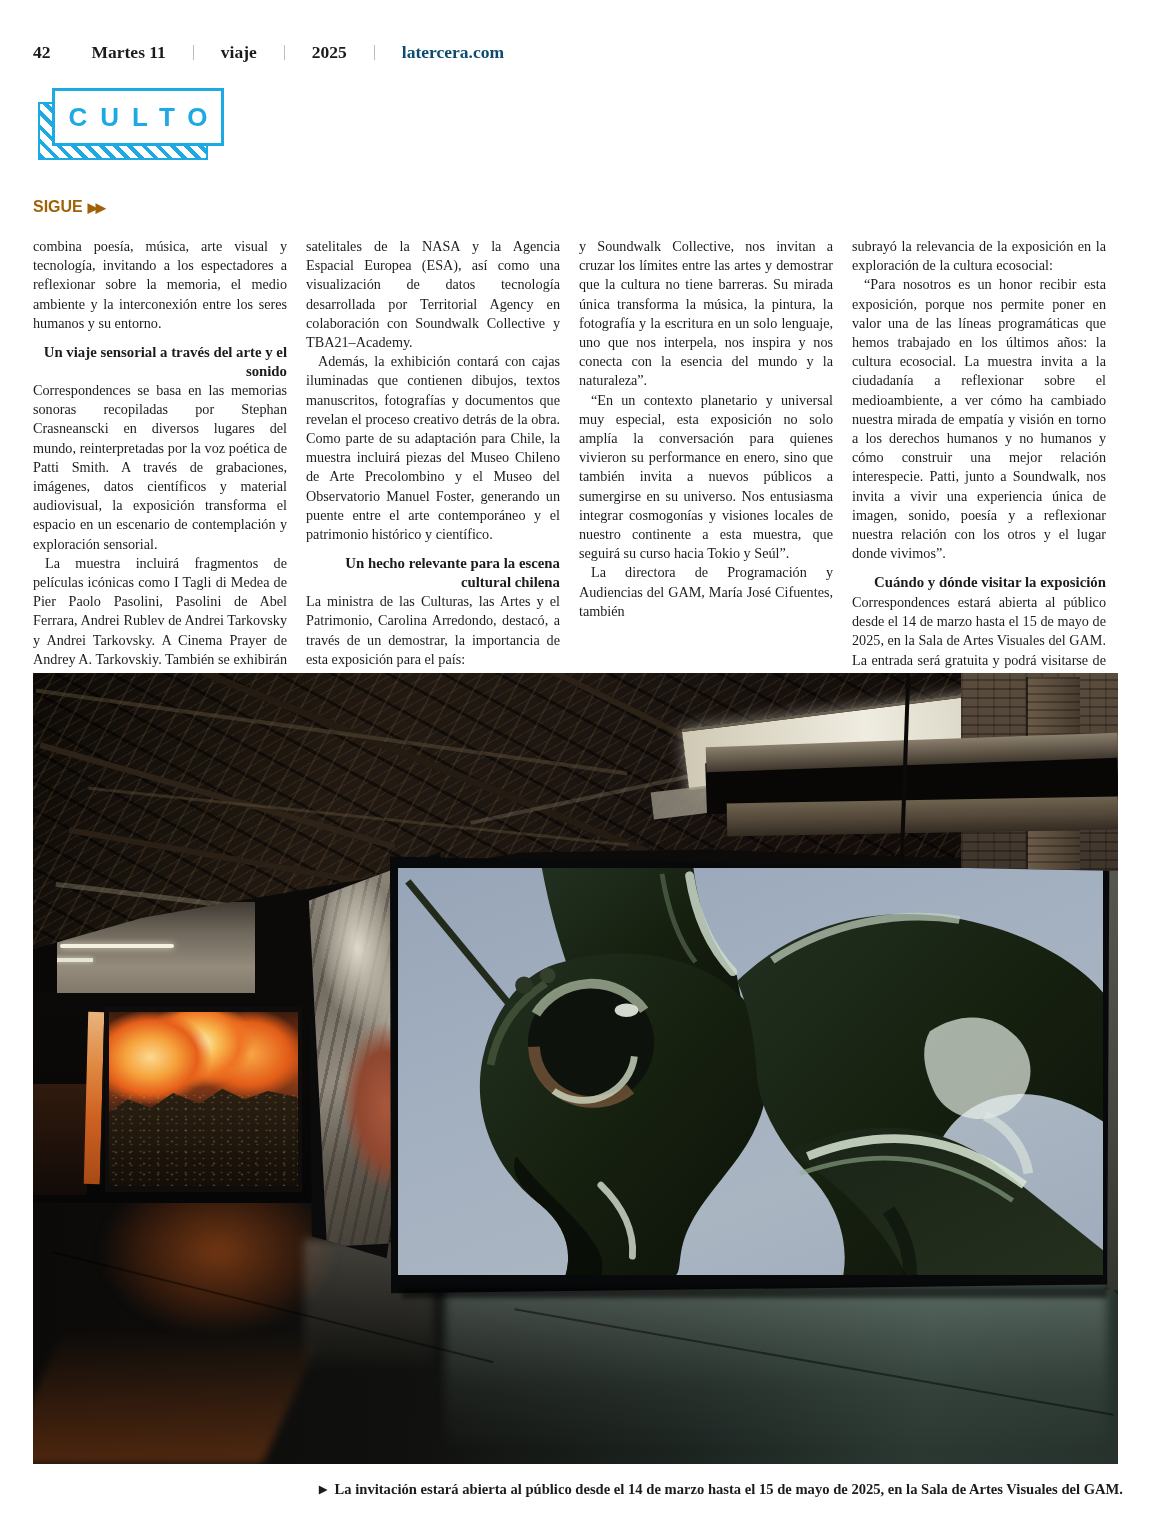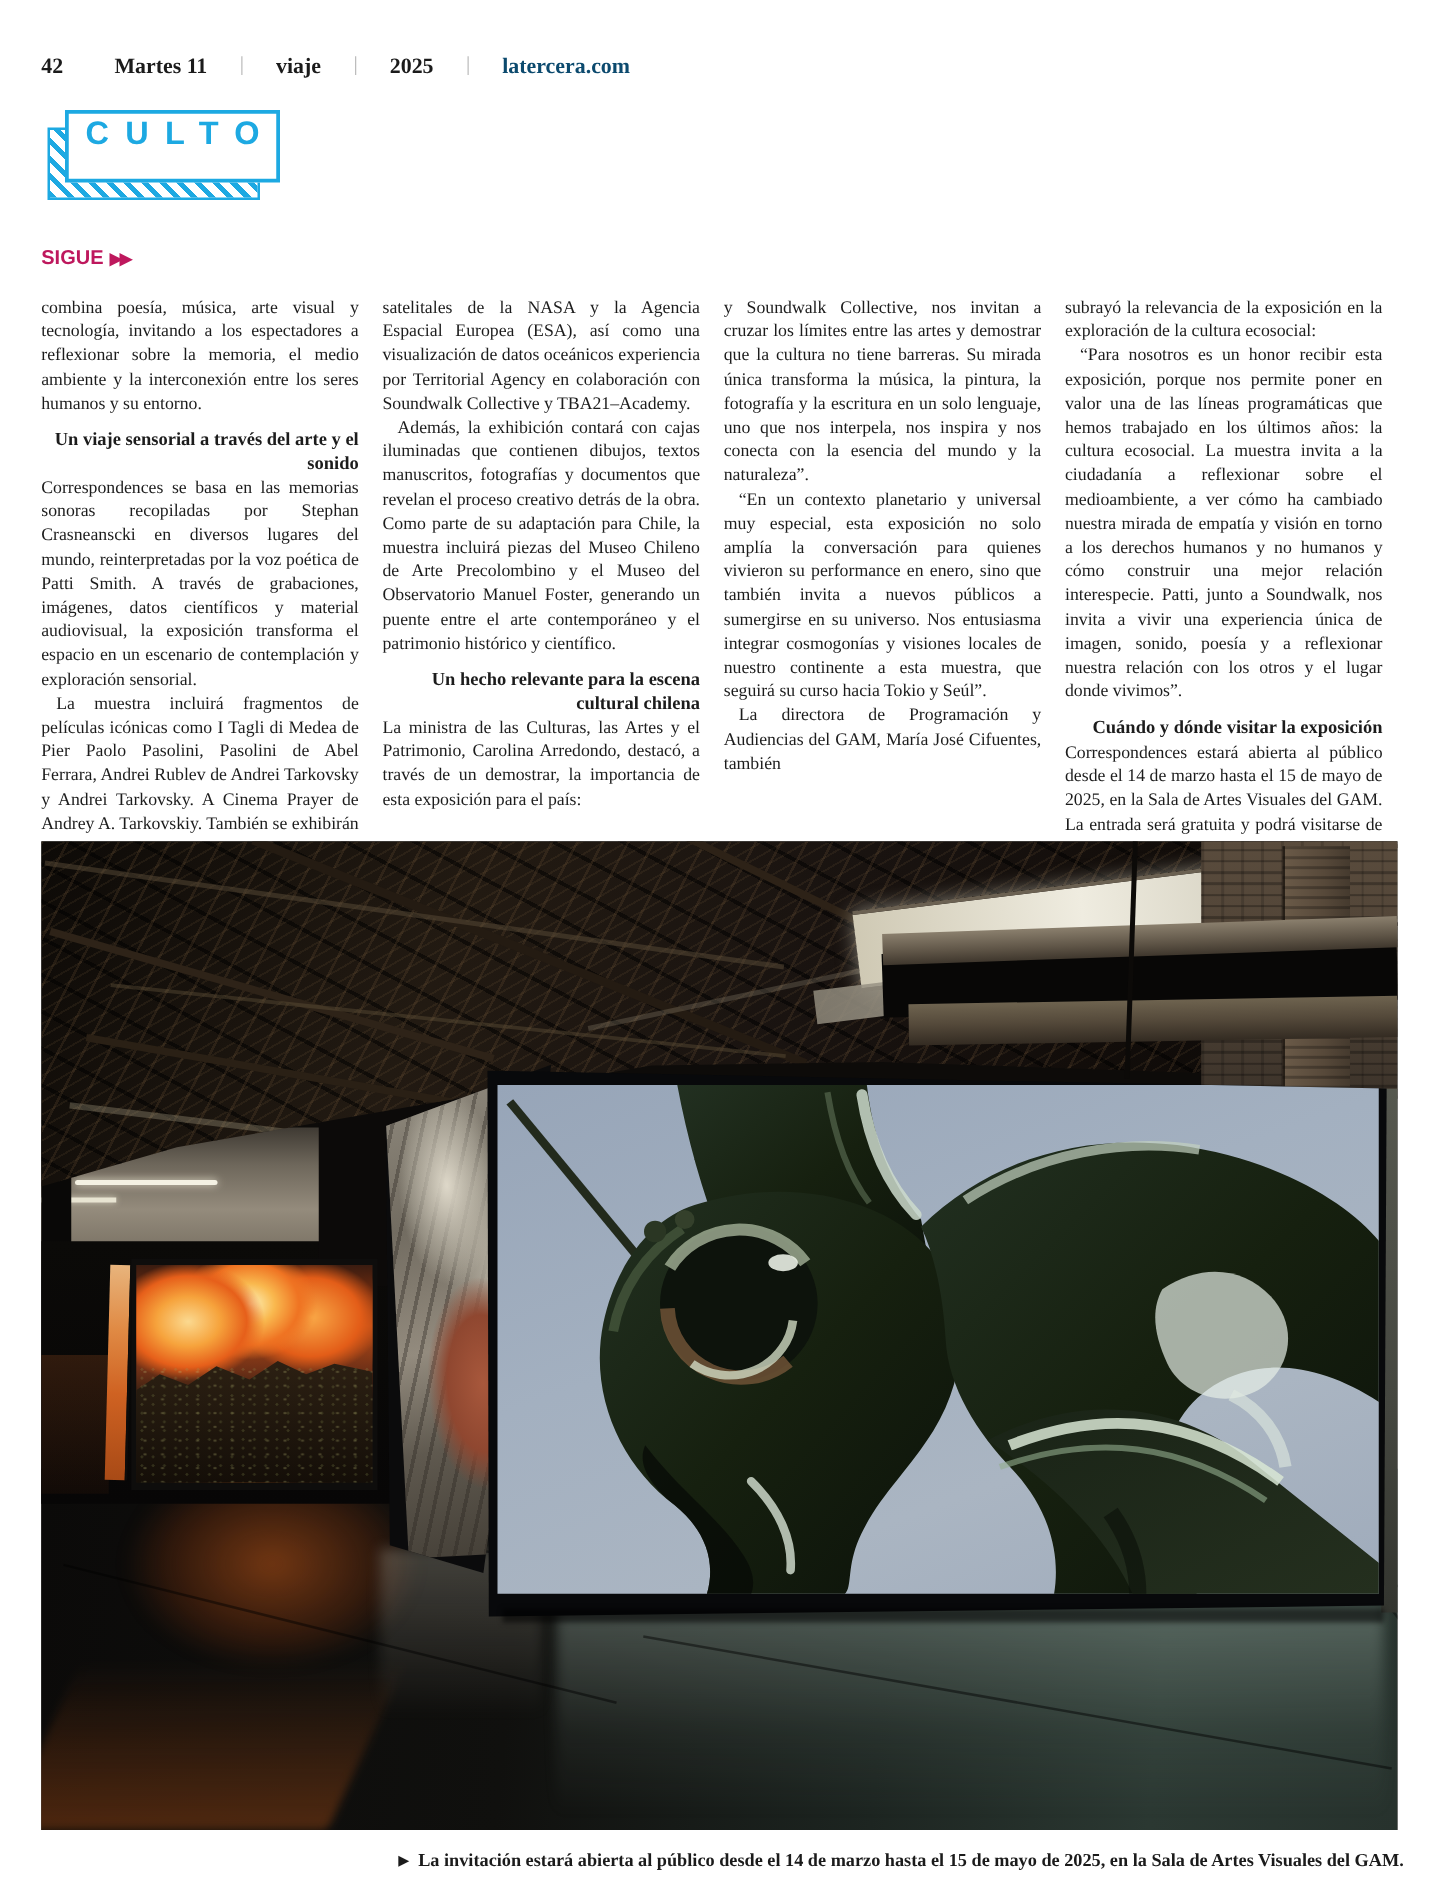--- a/index.html
+++ b/index.html
@@ -12,26 +12,26 @@
     font-weight:bold;font-size:17.5px;gap:17px;}
   .pnum{margin-right:24px;}
   .sep{display:inline-block;width:1px;height:15px;background:#bdbdbd;margin:0 10px;}
   .hsite{color:#0c4a6e;}
   
   .logo{position:absolute;top:88px;left:38px;width:190px;height:70px;}
   .logo-hatch{position:absolute;left:0;top:14px;width:166px;height:54px;
     border:2px solid #1da9e2;
     background:repeating-linear-gradient(45deg,#1da9e2 0 4px,#ffffff 4px 10px);}
   .logo-box{position:absolute;left:14px;top:0;width:166px;height:52px;background:#ffffff;
-    border:3px solid #1da9e2;display:flex;justify-content:center;}
+    border:3px solid #1da9e2;display:flex;align-items:center;justify-content:center;}
   .logo-box span{font-family:"Liberation Sans",sans-serif;font-weight:bold;font-size:26px;
     color:#1da9e2;letter-spacing:13px;margin-right:-13px;}
   
   .sigue{position:absolute;top:198px;left:33px;font-family:"Liberation Sans",sans-serif;
-    font-weight:bold;font-size:16px;color:#be185d;}
+    font-weight:bold;font-size:16px;color:#a16207;}
   .sigue .arrows{font-size:13px;letter-spacing:-2px;margin-left:5px;}
   
   .columns{position:absolute;top:237px;left:33px;width:1087px;height:432px;display:flex;
     column-gap:19px;overflow:hidden;}
   .col{width:254px;min-width:254px;font-size:14.2px;line-height:19.2px;text-align:justify;
     hyphens:auto;-webkit-hyphens:auto;color:#1c1c1c;}
   .col p{margin:0;}
   .col p.ind{text-indent:12px;}
   .col h3{margin:10px 0 1px 0;font-size:14.8px;line-height:18.5px;text-align:right;}
   
@@ -175,21 +175,21 @@
   </div>
 
   <main class="columns">
     <div class="col">
         <p>combina poesía, música, arte visual y tecnología, invitando a los espectadores a reflexionar sobre la memoria, el medio ambiente y la interconexión entre los seres humanos y su entorno.</p>
         <h3>Un viaje sensorial a través del arte y el sonido</h3>
         <p>Correspondences se basa en las memorias sonoras recopiladas por Stephan Crasneanscki en diversos lugares del mundo, reinterpretadas por la voz poética de Patti Smith. A través de grabaciones, imágenes, datos científicos y material audiovisual, la exposición transforma el espacio en un escenario de contemplación y exploración sensorial.</p>
         <p class="ind">La muestra incluirá fragmentos de películas icónicas como I Tagli di Medea de Pier Paolo Pasolini, Pasolini de Abel Ferrara, Andrei Rublev de Andrei Tarkovsky y Andrei Tarkovsky. A Cinema Prayer de Andrey A. Tarkovskiy. También se exhibirán imágenes</p>
       </div>
     <div class="col">
-        <p>satelitales de la NASA y la Agencia Espacial Europea (ESA), así como una visualización de datos oceánicos experiencia por Territorial Agency en colaboración con Soundwalk Collective y TBA21–Academy.</p>
+        <p>satelitales de la NASA y la Agencia Espacial Europea (ESA), así como una visualización de datos tecnología desarrollada por Territorial Agency en colaboración con Soundwalk Collective y TBA21–Academy.</p>
         <p class="ind">Además, la exhibición contará con cajas iluminadas que contienen dibujos, textos manuscritos, fotografías y documentos que revelan el proceso creativo detrás de la obra. Como parte de su adaptación para Chile, la muestra incluirá piezas del Museo Chileno de Arte Precolombino y el Museo del Observatorio Manuel Foster, generando un puente entre el arte contemporáneo y el patrimonio histórico y científico.</p>
         <h3>Un hecho relevante para la escena cultural chilena</h3>
         <p>La ministra de las Culturas, las Artes y el Patrimonio, Carolina Arredondo, destacó, a través de un demostrar, la importancia de esta exposición para el país:</p>
       </div>
     <div class="col">
         <p>y Soundwalk Collective, nos invitan a cruzar los límites entre las artes y demostrar que la cultura no tiene barreras. Su mirada única transforma la música, la pintura, la fotografía y la escritura en un solo lenguaje, uno que nos interpela, nos inspira y nos conecta con la esencia del mundo y la naturaleza”.</p>
         <p class="ind">“En un contexto planetario y universal muy especial, esta exposición no solo amplía la conversación para quienes vivieron su performance en enero, sino que también invita a nuevos públicos a sumergirse en su universo. Nos entusiasma integrar cosmogonías y visiones locales de nuestro continente a esta muestra, que seguirá su curso hacia Tokio y Seúl”.</p>
         <p class="ind">La directora de Programación y Audiencias del GAM, María José Cifuentes, también</p>
       </div>
     <div class="col">

